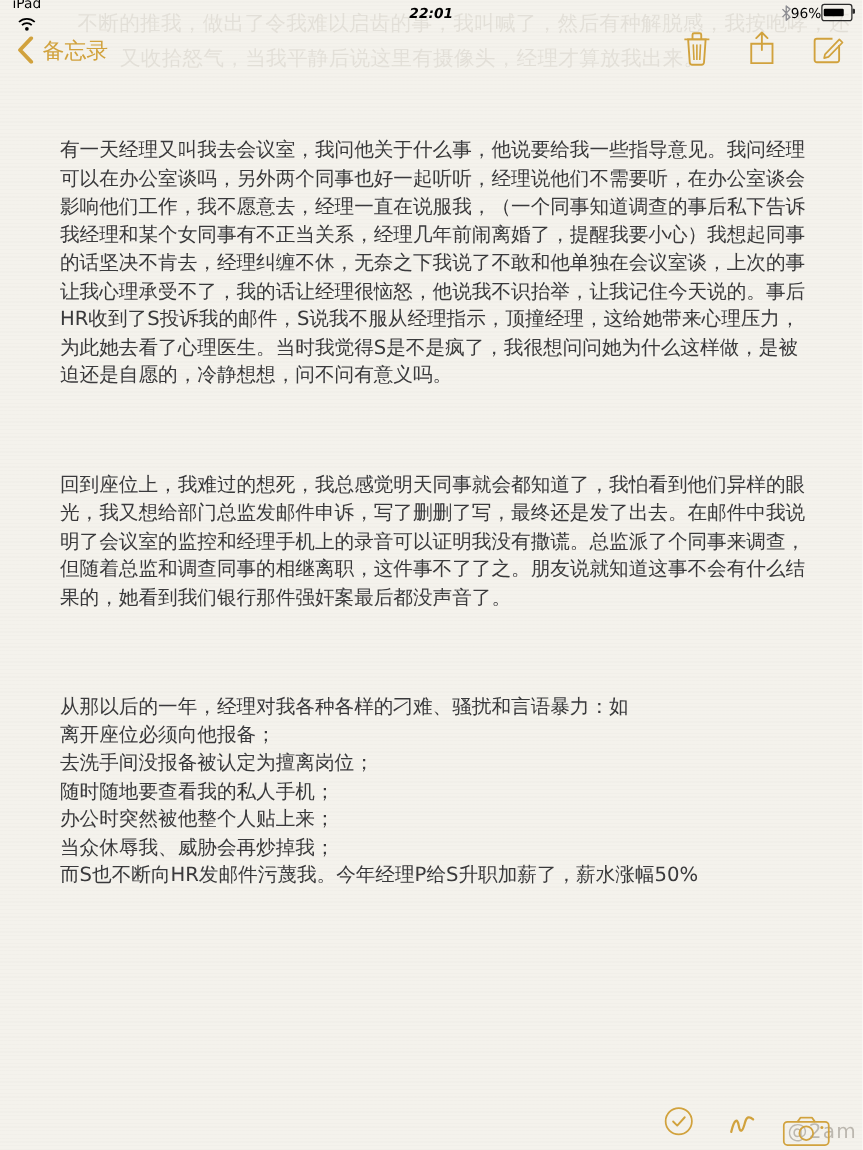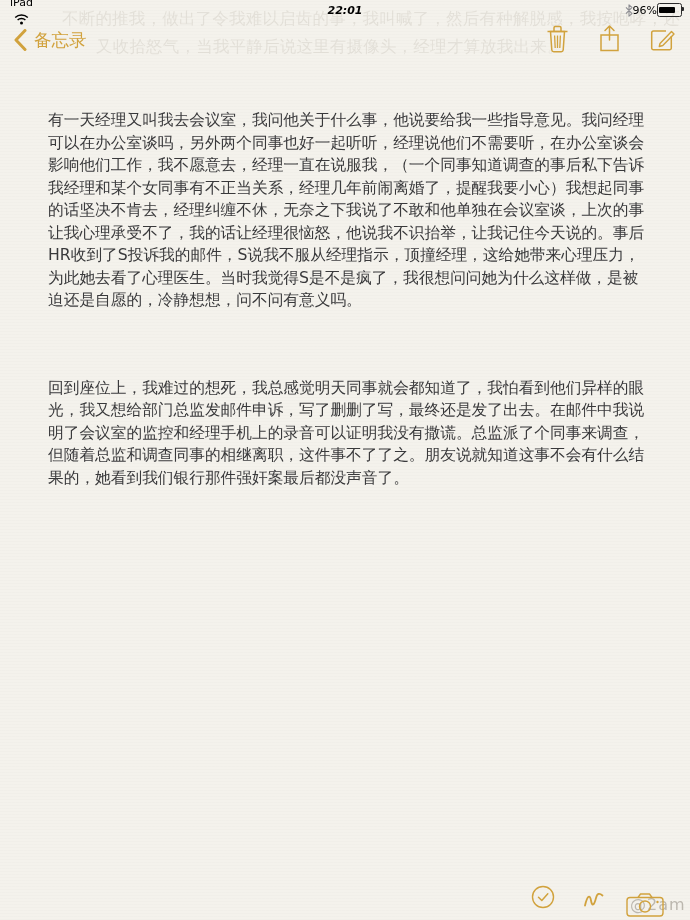--- a/index.html
+++ b/index.html
@@ -131,20 +131,27 @@
 的话坚决不肯去，经理纠缠不休，无奈之下我说了不敢和他单独在会议室谈，上次的事
 让我心理承受不了，我的话让经理很恼怒，他说我不识抬举，让我记住今天说的。事后
 HR收到了S投诉我的邮件，S说我不服从经理指示，顶撞经理，这给她带来心理压力，
 为此她去看了心理医生。当时我觉得S是不是疯了，我很想问问她为什么这样做，是被
 迫还是自愿的，冷静想想，问不问有意义吗。</p>
     <p>回到座位上，我难过的想死，我总感觉明天同事就会都知道了，我怕看到他们异样的眼
 光，我又想给部门总监发邮件申诉，写了删删了写，最终还是发了出去。在邮件中我说
 明了会议室的监控和经理手机上的录音可以证明我没有撒谎。总监派了个同事来调查，
 但随着总监和调查同事的相继离职，这件事不了了之。朋友说就知道这事不会有什么结
 果的，她看到我们银行那件强奸案最后都没声音了。</p>
+    <p>从那以后的一年，经理对我各种各样的刁难、骚扰和言语暴力：如
+离开座位必须向他报备；
+去洗手间没报备被认定为擅离岗位；
+随时随地要查看我的私人手机；
+办公时突然被他整个人贴上来；
+当众休辱我、威胁会再炒掉我；
+而S也不断向HR发邮件污蔑我。今年经理P给S升职加薪了，薪水涨幅50%</p>
     
   </div>
 
   <div class="watermark">@2am</div>
 
   <div class="bottom-bar">
     <button class="icon-btn check-btn">
       <span>
         <svg width="24" height="24" viewBox="0 0 24 24">
           <circle cx="12" cy="12" r="10.5" fill="none" stroke="#d1a23d" stroke-width="1.4"></circle>

